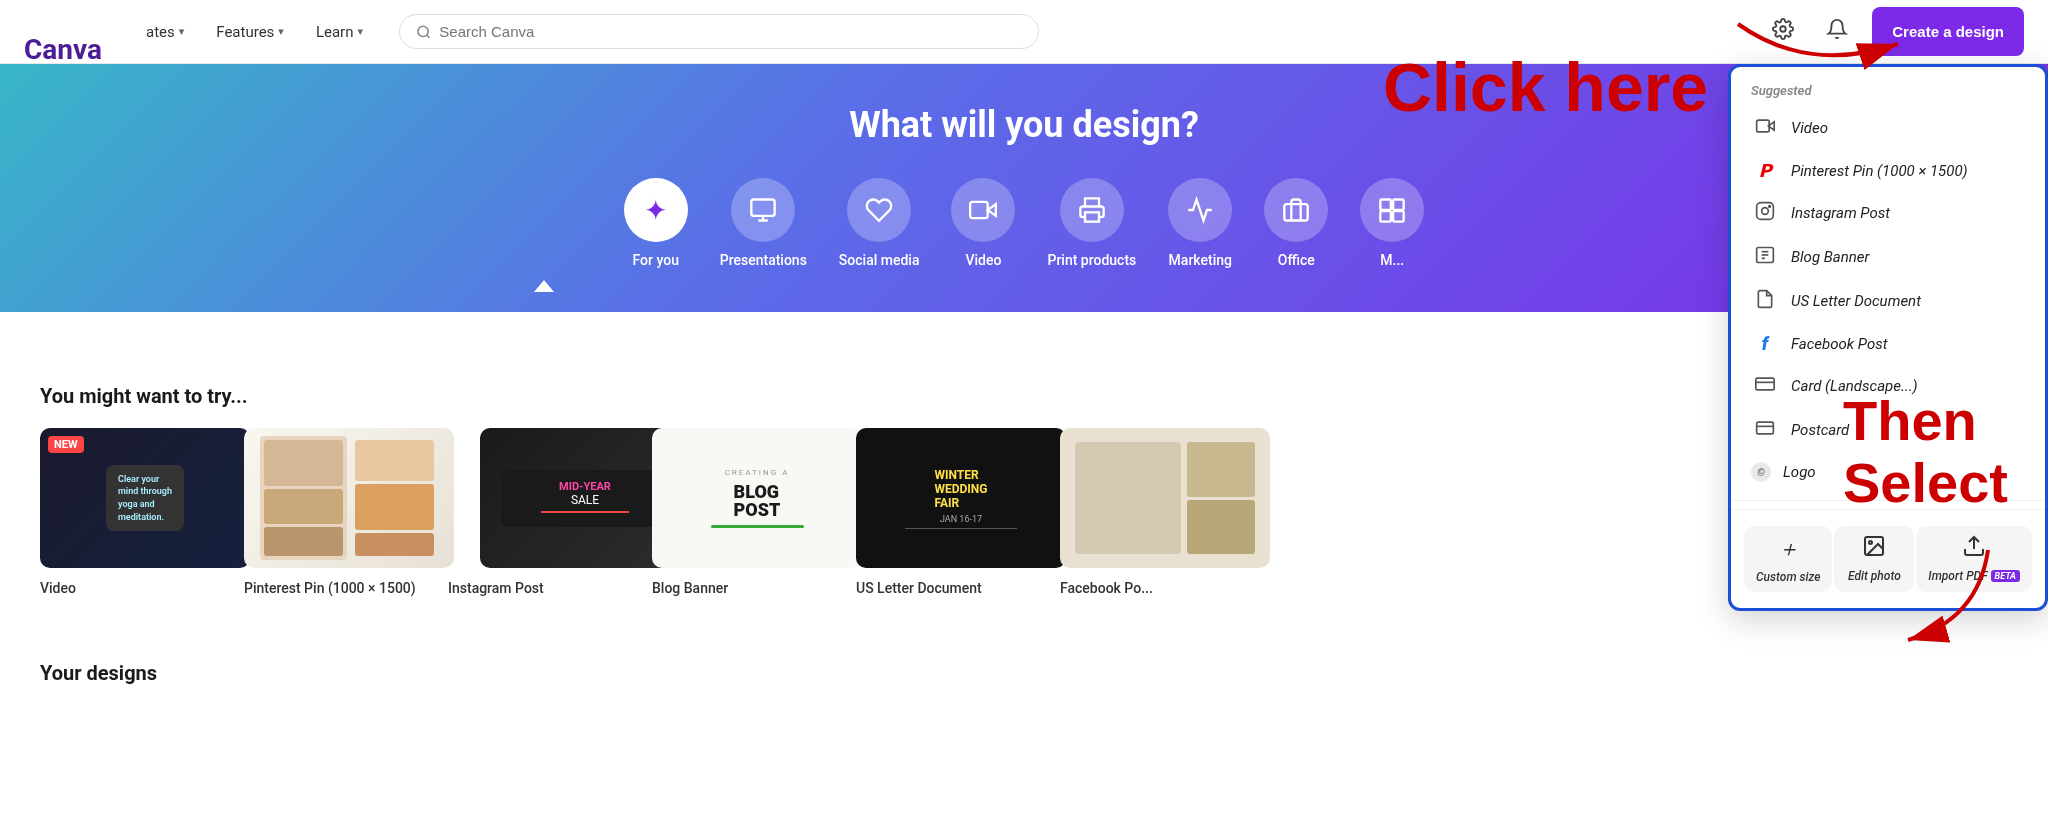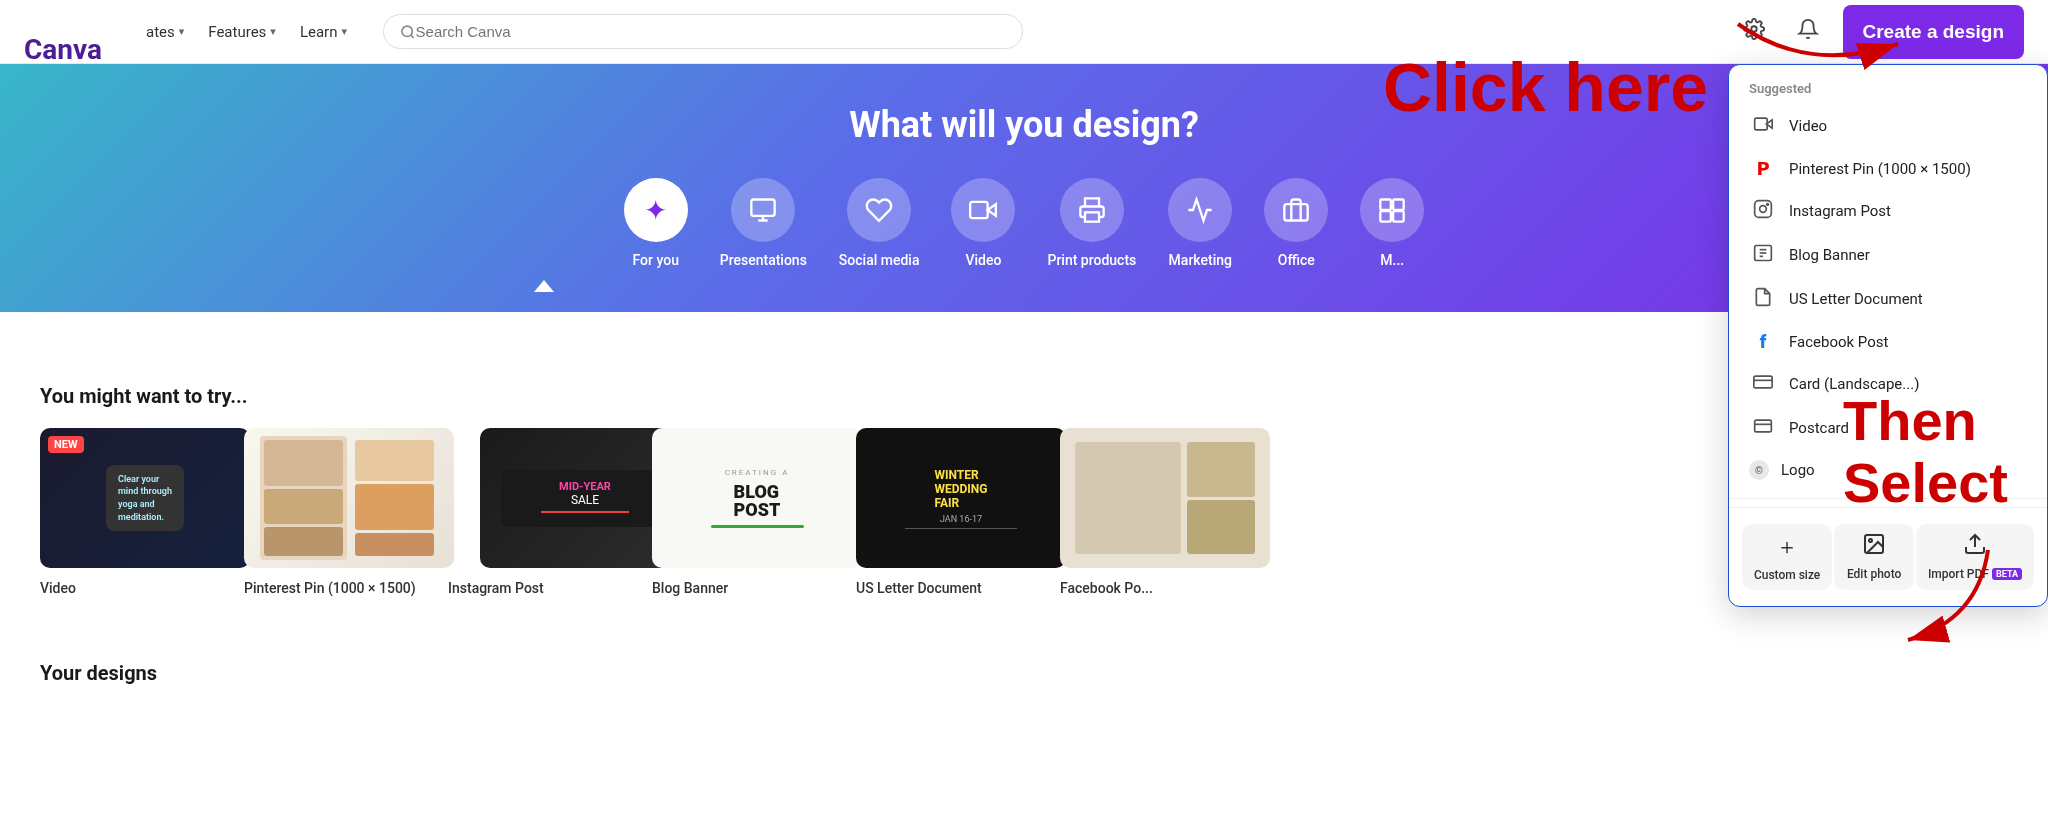--- a/index.html
+++ b/index.html
@@ -4,38 +4,38 @@
   <style>
     * { margin: 0; padding: 0; box-sizing: border-box; }
     body { font-family: -apple-system, BlinkMacSystemFont, 'Segoe UI', Roboto, sans-serif; background: #fff; overflow-x: hidden; width: 2048px; min-height: 820px; position: relative; }
 
     
     .header {
       display: flex; align-items: center; padding: 0 24px; height: 64px;
       border-bottom: 1px solid #e8e8e8; background: #fff; position: relative; z-index: 10;
     }
     .header-logo { font-size: 28px; font-weight: 700; color: #4c1d95; margin-right: 32px; margin-top: 36px; }
-    .header-nav { display: flex; gap: 0; align-items: flex-end; }
+    .header-nav { display: flex; gap: 8px; align-items: flex-end; }
     .nav-item {
       display: flex; align-items: center; gap: 4px; padding: 8px 12px;
       border-radius: 6px; cursor: pointer; font-size: 15px; color: #333;
     }
     .nav-arrow { font-size: 11px; color: #666; }
     .search-bar {
       flex: 1; max-width: 640px; margin: 0 24px;
-      display: flex; align-items: center; 
+      display: flex; align-items: center; gap: 8px;
       border: 1.5px solid #ddd; border-radius: 24px; padding: 8px 16px;
       background: #fff;
     }
     .search-input { border: none; outline: none; font-size: 15px; color: #333; width: 100%; background: transparent; }
     .header-actions { margin-left: auto; display: flex; align-items: center; gap: 16px; }
     .icon-btn { background: none; border: none; cursor: pointer; padding: 8px; border-radius: 50%; font-size: 20px; color: #333; }
     .create-btn {
       background: #7d2ae8; color: #fff; border: none; border-radius: 8px;
-      padding: 16px 20px; font-size: 19px; font-weight: 600; cursor: pointer;
+      padding: 16px 20px; font-size: 15px; font-weight: 600; cursor: pointer;
     }
 
     
     .hero {
       background: linear-gradient(135deg, #38b6c8 0%, #5b6de8 40%, #7d2ae8 100%);
       padding: 40px 0 20px; text-align: center; position: relative;
     }
     .hero-title { color: #fff; font-size: 36px; font-weight: 700; margin-bottom: 32px; }
     .category-grid {
       display: flex; justify-content: center; gap: 32px; padding: 0 40px;
@@ -73,22 +73,22 @@
     .thumb-blog { background: linear-gradient(135deg, #f5f5f0, #ededea); }
     .thumb-us-letter { background: linear-gradient(135deg, #e8f4f8, #d0eaf5); }
     .thumb-facebook { background: linear-gradient(135deg, #f0e8d5, #e5d8c0); }
 
     
     .thumb-text { color: #fff; font-size: 10px; text-align: center; padding: 8px; font-weight: 600; }
 
     
     .dropdown-overlay {
       position: absolute; top: 64px; right: 0; width: 320px;
-      background: #fff; border: 1px solid #1d4ed8; border-radius: 12px;
-      box-shadow: 0 8px 32px rgba(0,0,0,0.18); z-index: 100; padding: 16px 0 0;
+      background: #fff; border: 3px solid #1d4ed8; border-radius: 12px;
+      box-shadow: 0 8px 32px rgba(0,0,0,0.18); z-index: 100; padding: 16px 0 0; font-style: italic;
     }
     .dropdown-section-label { font-size: 13px; color: #888; font-weight: 600; padding: 0 20px 8px; }
     .dropdown-item {
       display: flex; align-items: center; gap: 12px; padding: 10px 20px;
       cursor: pointer; font-size: 15px; color: #222;
     }
     .dropdown-icon { font-size: 18px; width: 28px; text-align: center; }
     .dropdown-divider { height: 1px; background: #f0f0f0; margin: 8px 0; }
     .dropdown-actions {
       display: flex; justify-content: space-around; padding: 16px 12px;

